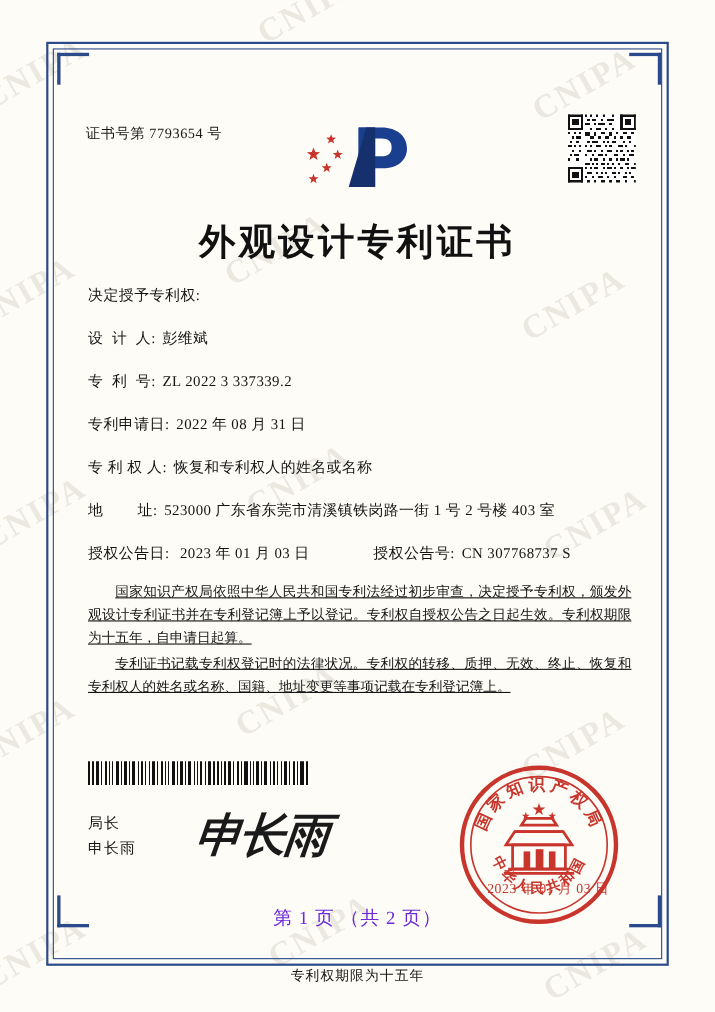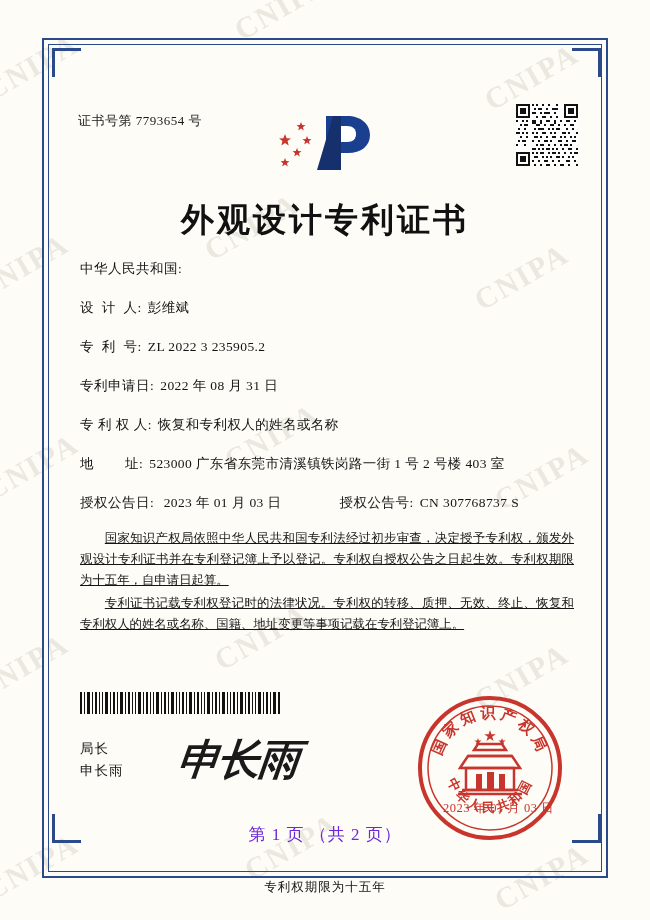--- a/index.html
+++ b/index.html
@@ -405,29 +405,29 @@
         <path d="M70,14 L76,14 C82,14 85,17 85,22 C85,27 82,30 76,30 L70,30 Z" fill="#ffffff"></path>
         <path d="M55,4 L70,4 L70,58 L55,58 Z" fill="#1b3f8f"></path>
         <path d="M46,58 L62,4 L70,4 L70,58 Z" fill="#16306e"></path>
       </svg>
     </div>
 
     <div class="title">外观设计专利证书</div>
 
     <div class="fields">
       <div class="field-row">
-        <span class="field-label">中华人民共和国:</span>
+        <span class="field-label">决定授予专利权:</span>
       </div>
       <div class="field-row">
         <span class="field-label">设  计  人:</span>
         <span class="field-value">彭维斌</span>
       </div>
       <div class="field-row">
         <span class="field-label">专  利  号:</span>
-        <span class="field-value">ZL 2022 3 235905.2</span>
+        <span class="field-value">ZL 2022 3 337339.2</span>
       </div>
       <div class="field-row">
         <span class="field-label">专利申请日:</span>
         <span class="field-value">2022 年 08 月 31 日</span>
       </div>
       <div class="field-row">
         <span class="field-label">专 利 权 人:</span>
         <span class="field-value">恢复和专利权人的姓名或名称</span>
       </div>
       <div class="field-row">

